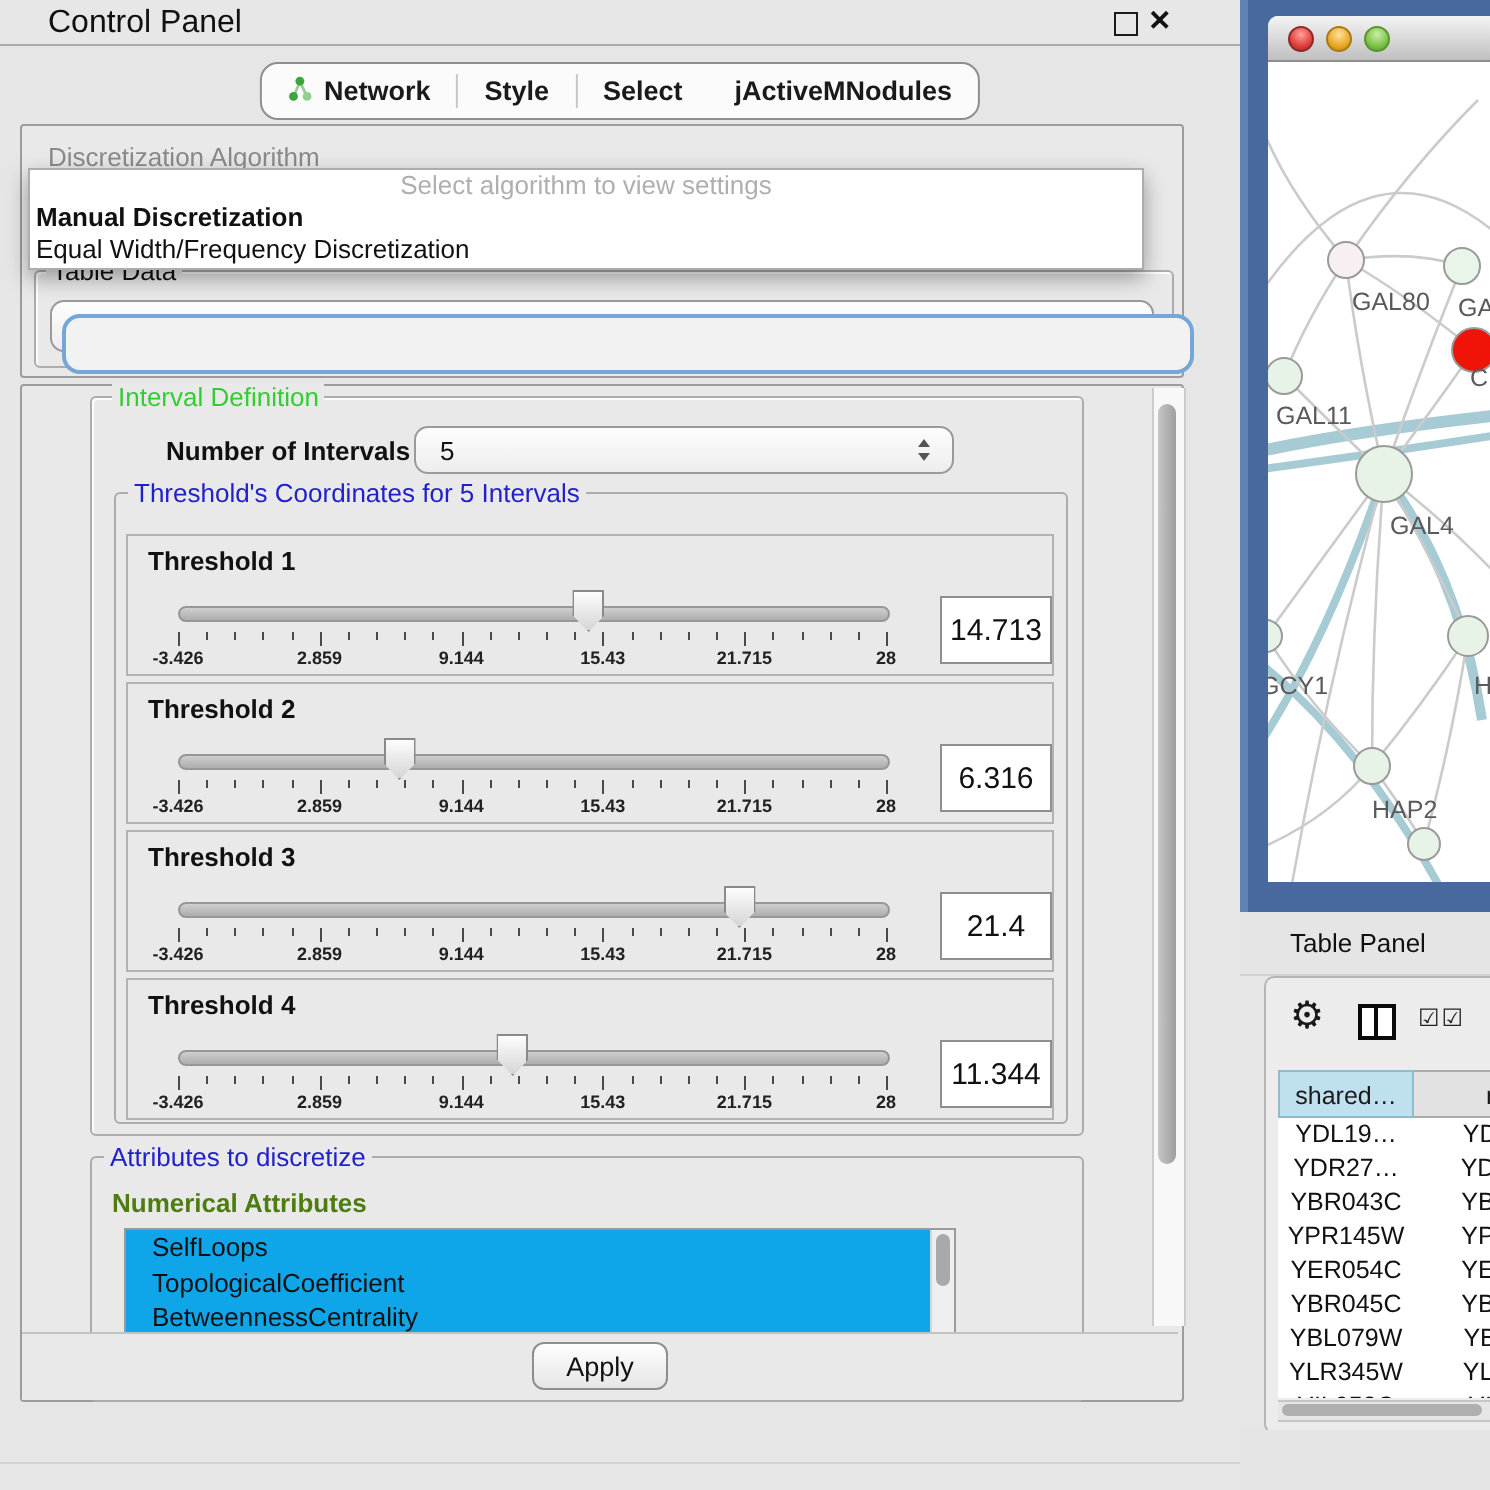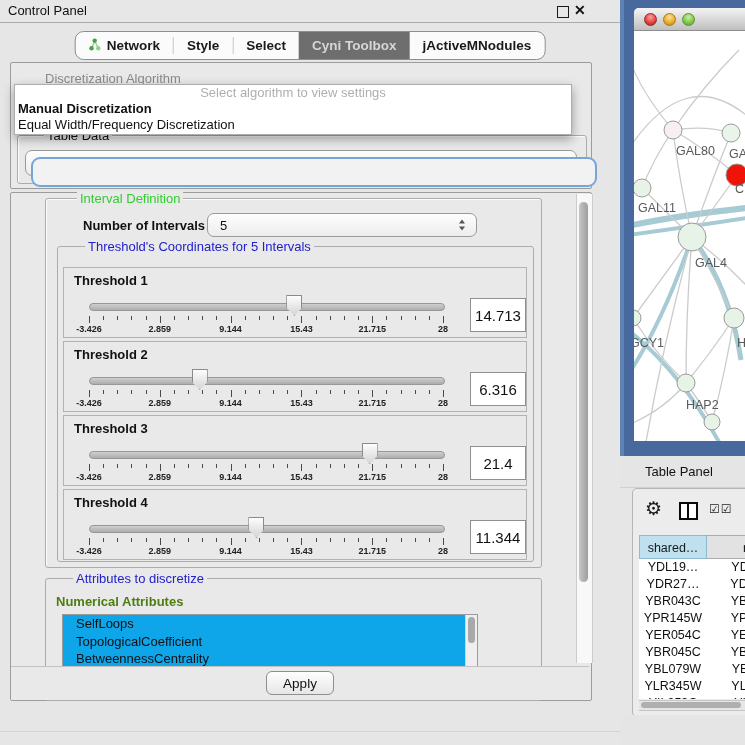--- a/index.html
+++ b/index.html
@@ -2,37 +2,37 @@
 <html><head>
 <meta charset="utf-8">
 <style>
   html,body{margin:0;padding:0;}
   body{width:745px;height:745px;overflow:hidden;font-family:"Liberation Sans",sans-serif;background:#E6E6E6;}
   #screen{position:relative;width:745px;height:745px;background:#E6E6E6;}
   .abs{position:absolute;}
 
   
   #titlebar{left:0;top:0;width:620px;height:22px;background:#E7E7E7;border-bottom:1px solid #ABABAB;}
-  #titlebar .t{position:absolute;left:8px;top:3px;font-size:13px;color:#111;text-align:center;}
+  #titlebar .t{position:absolute;left:24px;top:3px;font-size:16px;color:#111;text-align:center;}
   .float-ico{position:absolute;left:557px;top:6px;width:10px;height:10px;border:1.5px solid #1A1A1A;background:transparent;}
   .close-ico{position:absolute;left:574px;top:2px;font-size:14px;font-weight:bold;color:#111;}
 
   
   #tabbar{left:310px;top:31px;transform:translateX(-50%);display:inline-flex;align-items:stretch;height:27px;background:#FBFBFB;border:1px solid #8E8E8E;border-radius:9px;overflow:hidden;}
   .tab{display:flex;align-items:center;padding:0 13px;font-size:13.5px;font-weight:bold;color:#1A1A1A;white-space:nowrap;}
   .tab.sel{background:#6E6E6E;color:#D6D6D6;}
   .tabsep{width:1px;background:#C8C8C8;margin:5px 0;}
   .neticon{margin-right:6px;display:inline-block;}
 
   
   .panel{background:#E9E9E9;border:1px solid #9C9C9C;border-radius:2px;}
   #panelA{left:10px;top:62px;width:580px;height:125px;}
   #panelB{left:10px;top:192px;width:580px;height:507px;}
 
-  .grouptitle{position:absolute;font-size:13px;padding:0 3px;background:#E9E9E9;z-index:3;margin-left:21px;}
+  .grouptitle{position:absolute;font-size:13px;padding:0 3px;background:#E9E9E9;z-index:3;}
   .groupbox{position:absolute;border:1px solid #ACACAC;border-radius:3px;background:transparent;}
   .etch{box-shadow:1px 1px 0 #FDFDFD inset;}
 
   
   #algoCombo{left:20px;top:94px;width:562px;height:26px;border:2px solid #74A7D8;border-radius:9px;background:#F2F2F2;z-index:1;}
 
   
   #popup{left:14px;top:84px;width:556px;height:49px;background:#FFF;border:1px solid #ADADAD;box-shadow:0 4px 10px rgba(0,0,0,.35);z-index:40;}
   #popup .hint{height:16px;line-height:16px;text-align:center;color:#AFAFAF;font-size:13px;}
   #popup .opt{height:16px;line-height:16px;padding-left:3px;font-size:13px;color:#111;}
@@ -129,23 +129,20 @@
       </span>
       <span>Network</span>
     </div>
     <div class="tabsep"></div>
     <div class="tab">
         <span>Style</span>
       </div>
     <div class="tabsep"></div>
     <div class="tab">
         <span>Select</span>
-      </div>
-    <div class="tab sel">
-        <span>Cyni Toolbox</span>
       </div>
     <div class="tab">
         <span>jActiveMNodules</span>
       </div>
   </div>
 
   <div class="abs panel" id="panelA">
     <span class="grouptitle" style="left:10px;top:8px;color:#8A8A8A;">Discretization Algorithm</span>
     <div class="abs" id="algoCombo" style="position:absolute;"></div>
     <div class="groupbox etch" style="left:6px;top:72px;width:568px;height:47px;"></div>

